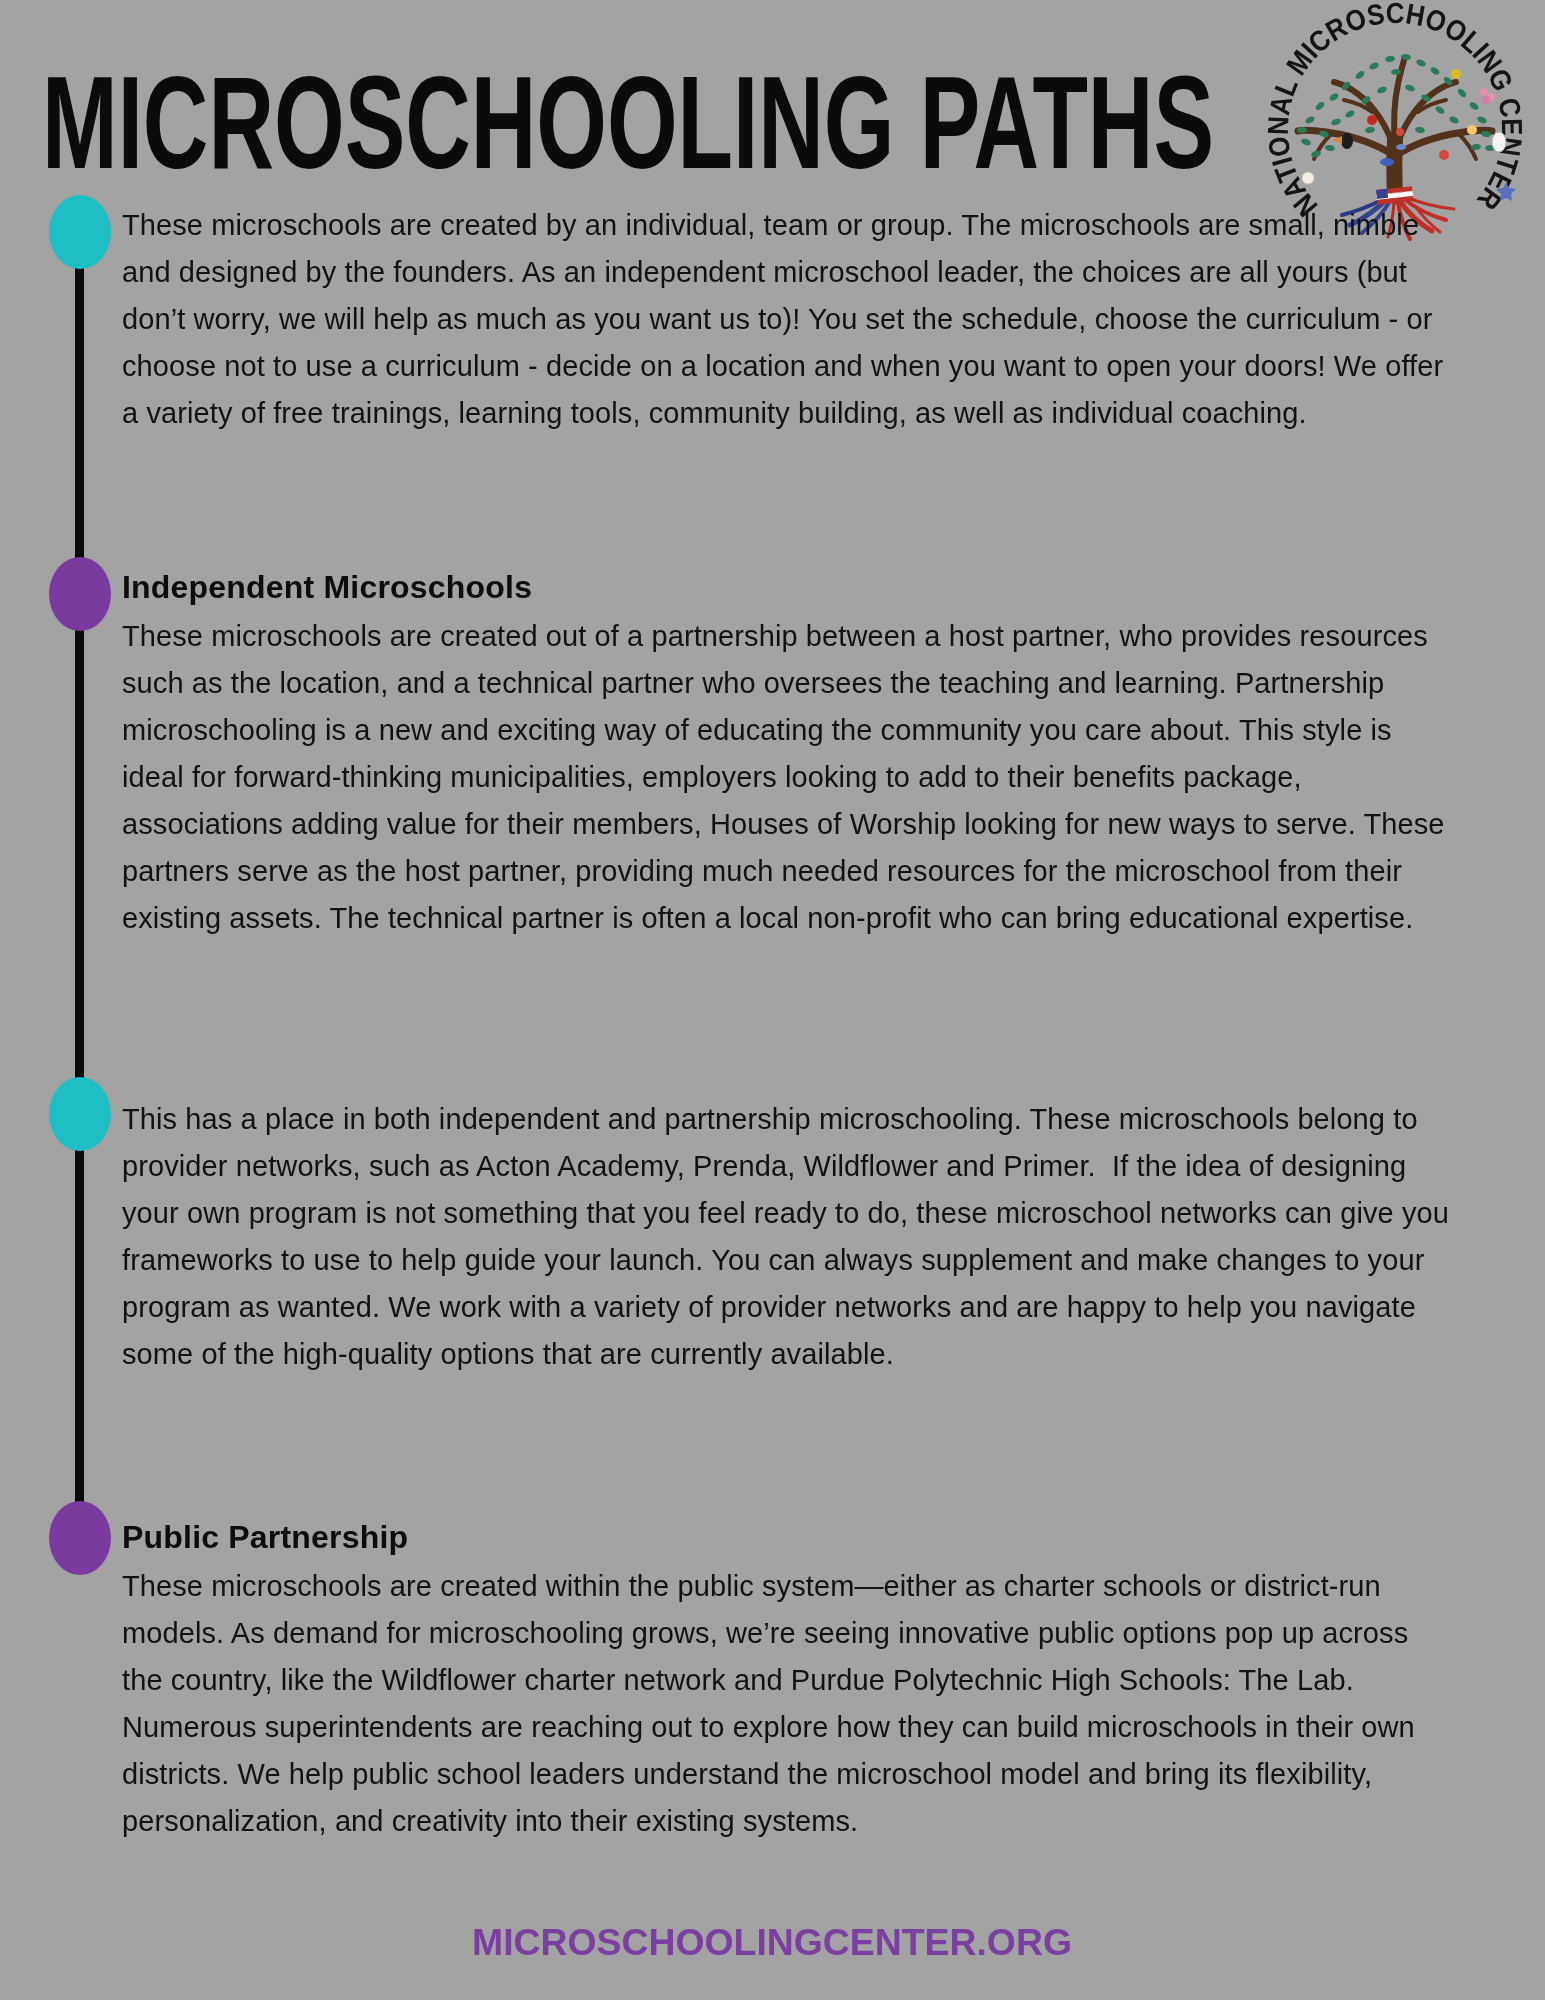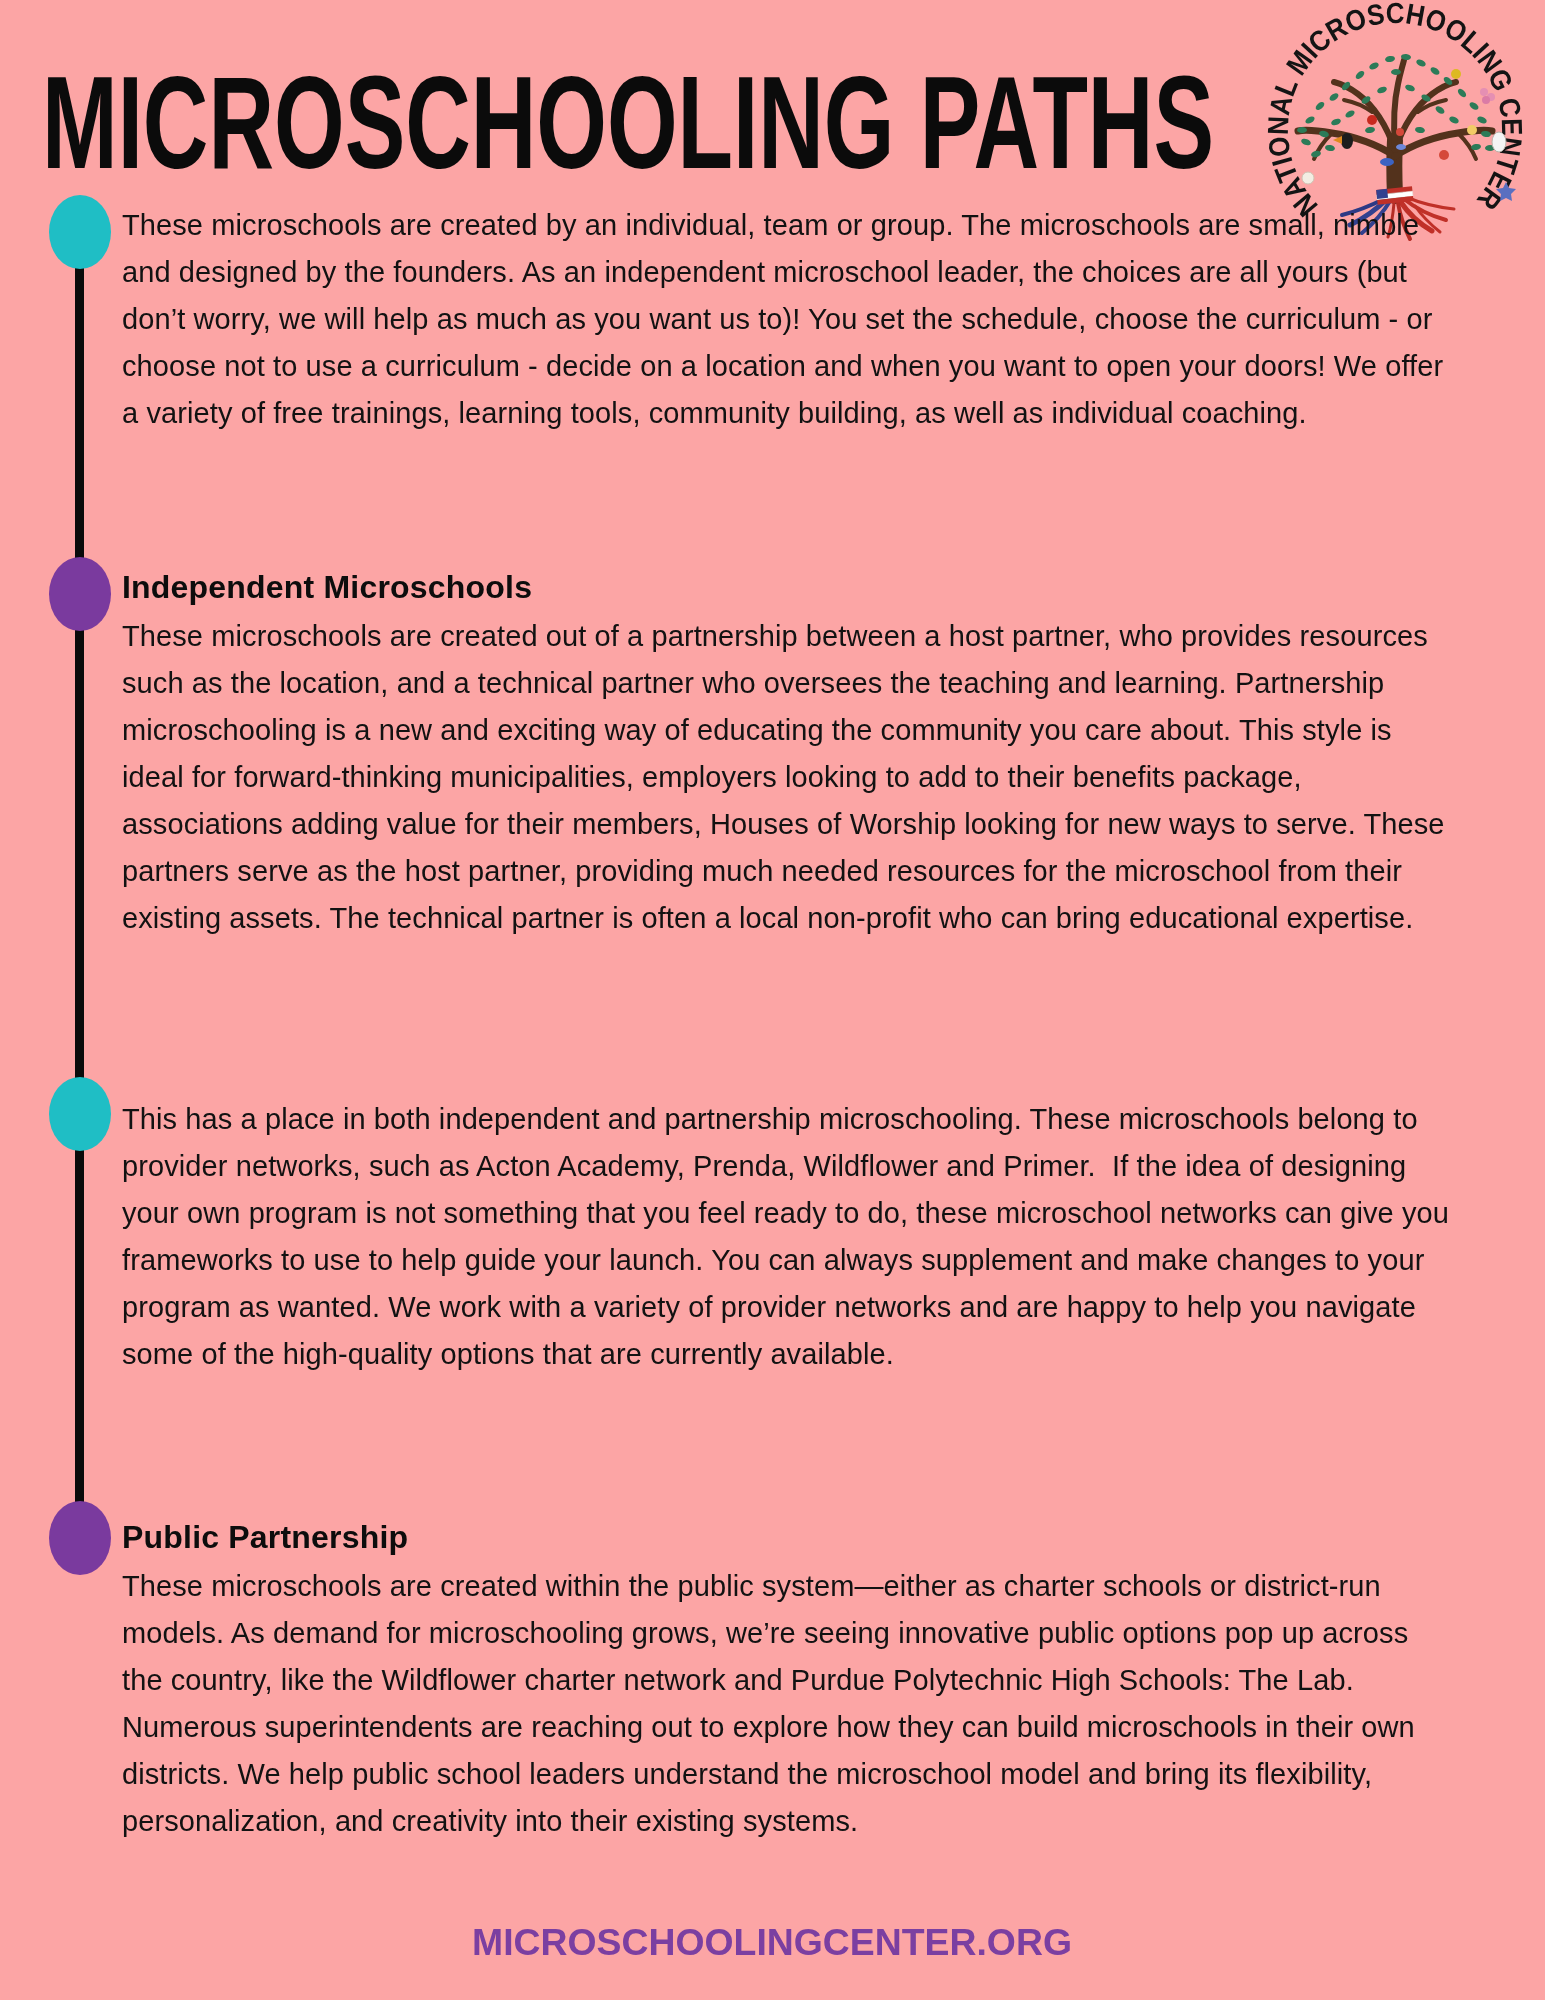--- a/index.html
+++ b/index.html
@@ -1,18 +1,18 @@
 <!DOCTYPE html>
 <html><head>
 <meta charset="utf-8">
 <style>
   html,body { margin:0; padding:0; }
   body { background:#ffffff; font-family:"Liberation Sans", sans-serif; }
   .page {
-    position:relative; width:1545px; height:2000px; background:#fca5a5;
+    position:relative; width:1545px; height:2000px; background:#a3a3a3;
     overflow:hidden; margin:0 auto;
   }
 
   
   .title-svg { position:absolute; left:42px; top:50px; }
   .title-svg text {
     font-family:"Liberation Sans", sans-serif;
     font-weight:700; fill:#0b0b0b;
   }
 

